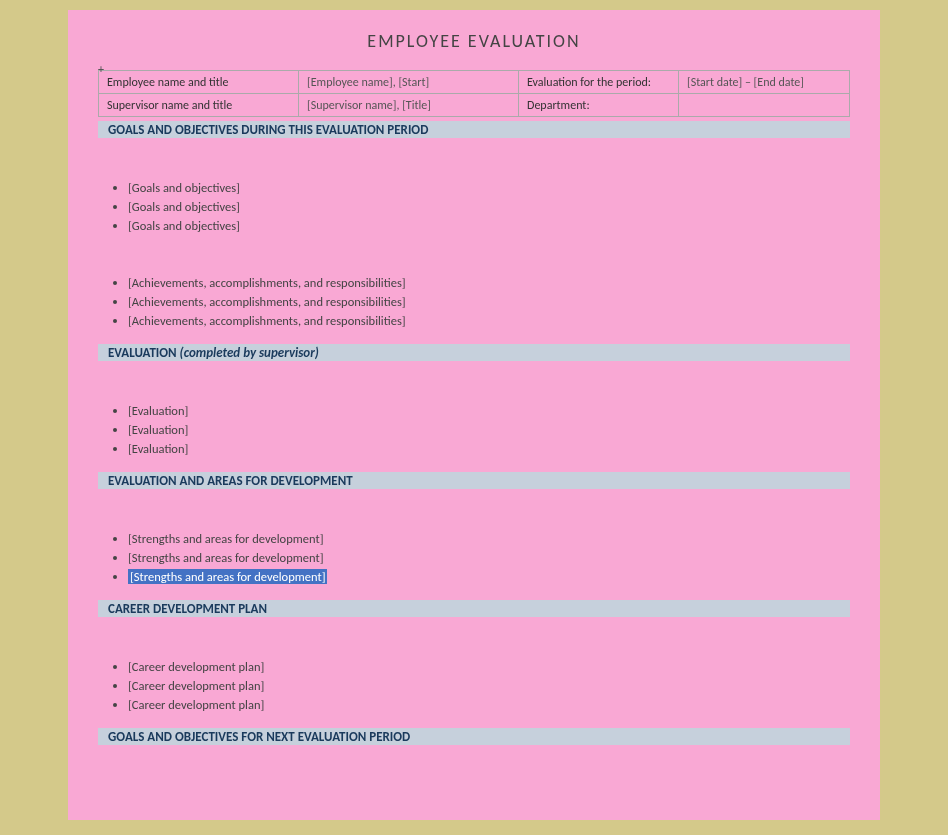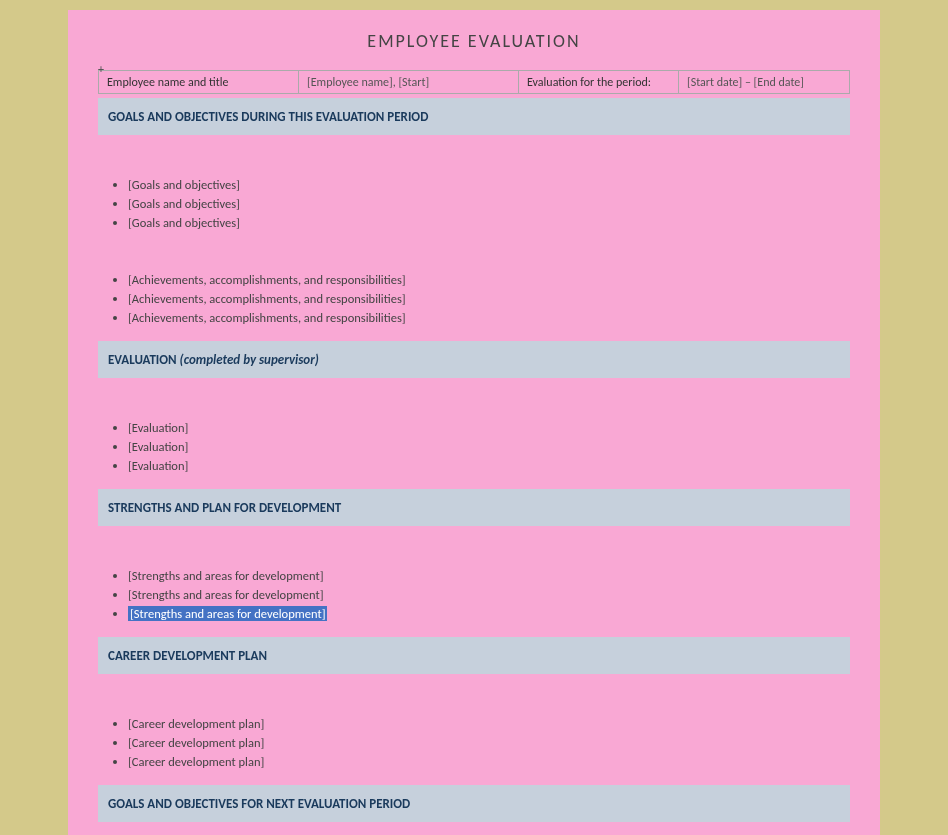--- a/index.html
+++ b/index.html
@@ -77,21 +77,21 @@
     .info-table .value-cell2 {
       color: #555;
     }
 
     .section {
       margin-bottom: 16px;
     }
 
     .section-header {
       background: #c6d0dc;
-      padding: 11px 10px;
+      padding: 1px 10px;
       font-size: 13px;
       font-weight: bold;
       color: #1a3a5c;
       margin-bottom: 8px;
     }
 
     .section-header .italic-part {
       font-style: italic;
       font-weight: bold;
     }
@@ -125,20 +125,26 @@
   <span class="plus-icon">+</span>
 
   <table class="info-table">
     <tbody id="info-tbody">
         <tr>
           <td class="label-cell">Employee name and title</td>
           <td class="value-cell">[Employee name], [Start]</td>
           <td class="label-cell2">Evaluation for the period:</td>
           <td class="value-cell2">[Start date] – [End date]</td>
         </tr>
+        <tr>
+          <td class="label-cell">Supervisor name and title</td>
+          <td class="value-cell">[Supervisor name], [Title]</td>
+          <td class="label-cell2">Department:</td>
+          <td class="value-cell2"></td>
+        </tr>
       </tbody>
   </table>
 
   <div id="sections-container">
       <div class="section">
         <div class="section-header"><span>GOALS AND OBJECTIVES DURING THIS EVALUATION PERIOD</span></div>
         <ul class="section-list">
           <li>[Goals and objectives]</li>
           <li>[Goals and objectives]</li>
           <li>[Goals and objectives]</li>
@@ -153,21 +159,21 @@
       </div>
       <div class="section">
         <div class="section-header"><span>EVALUATION</span> <span class="italic-part">(completed by supervisor)</span></div>
         <ul class="section-list">
           <li>[Evaluation]</li>
           <li>[Evaluation]</li>
           <li>[Evaluation]</li>
         </ul>
       </div>
       <div class="section">
-        <div class="section-header"><span>STRENGTHS AND PLAN FOR DEVELOPMENT</span></div>
+        <div class="section-header"><span>EVALUATION AND AREAS FOR DEVELOPMENT</span></div>
         <ul class="section-list">
           <li>[Strengths and areas for development]</li>
           <li>[Strengths and areas for development]</li>
           <li><span class="highlighted-item">[Strengths and areas for development]</span></li>
         </ul>
       </div>
       <div class="section">
         <div class="section-header"><span>CAREER DEVELOPMENT PLAN</span></div>
         <ul class="section-list">
           <li>[Career development plan]</li>

